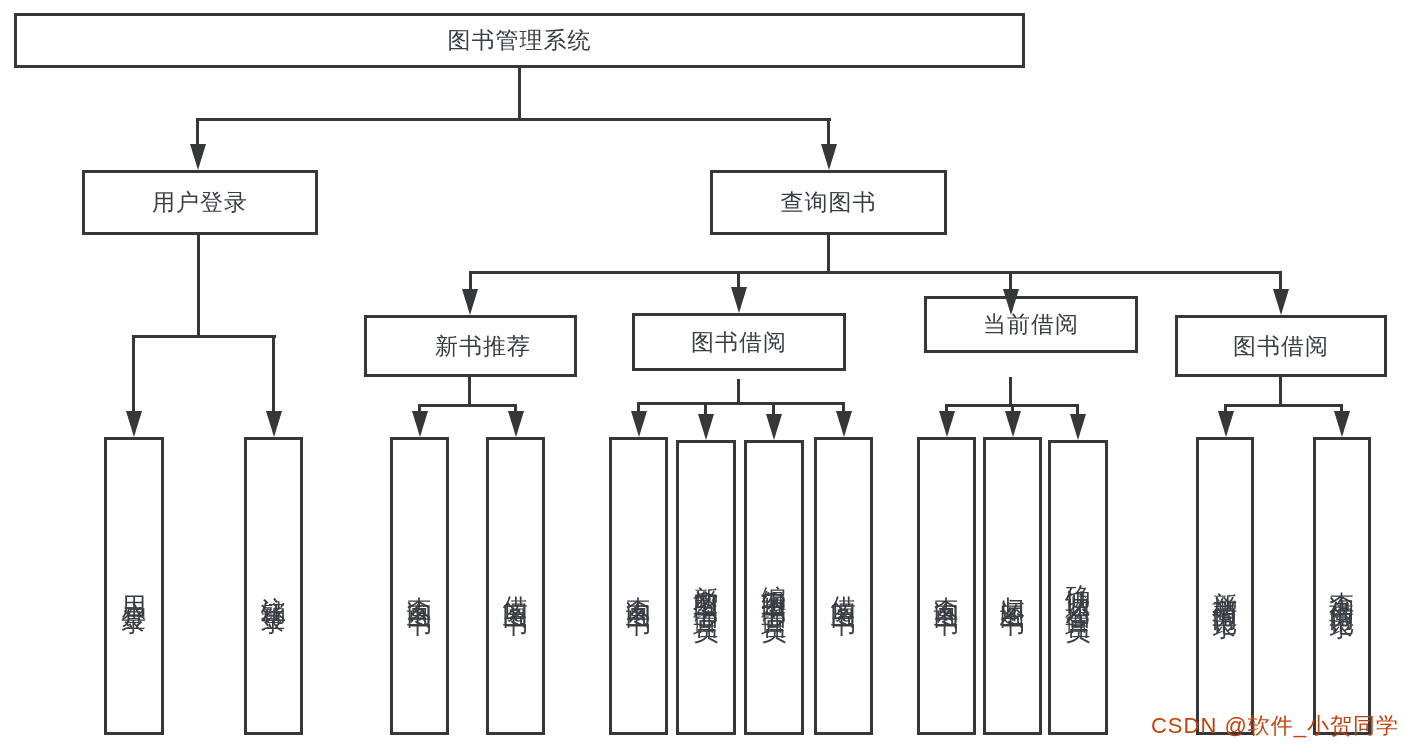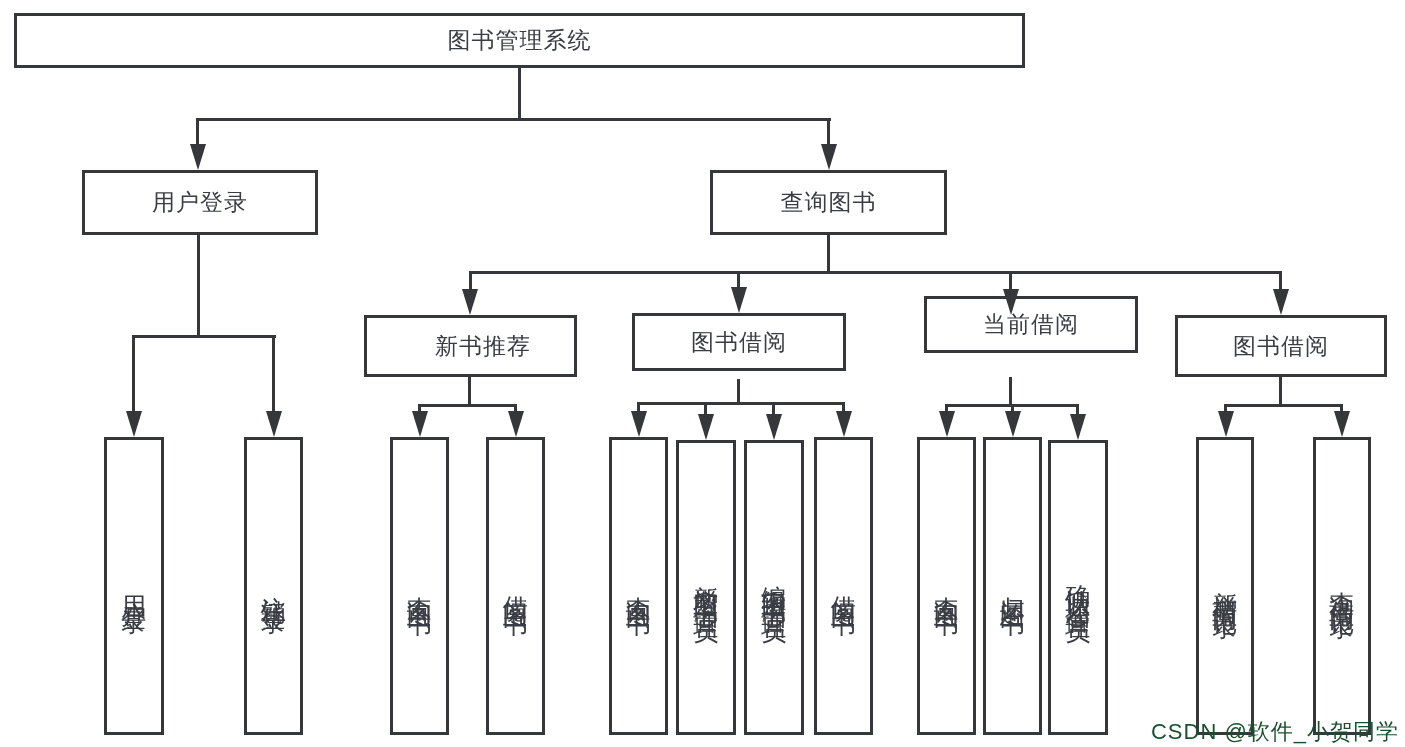--- a/index.html
+++ b/index.html
@@ -40,23 +40,23 @@
   .vline{position:absolute;width:3px;background:#35373b;}
   .hline{position:absolute;height:3px;background:#35373b;}
   .arrow{
     position:absolute;width:0;height:0;
     border-left:8px solid transparent;
     border-right:8px solid transparent;
     border-top:26px solid #35373b;
   }
   .watermark{
     position:absolute;
-    right:6px;bottom:0;
+    right:6px;bottom:6px;
     font-size:22px;
-    color:#14532d;
+    color:#c2410c;
     letter-spacing:1px;
     white-space:nowrap;
   }
 </style>
 </head>
 <body>
 
 <div id="canvas">
 
   <div class="node" style="left:14px;top:13px;width:1011px;height:55px;">

